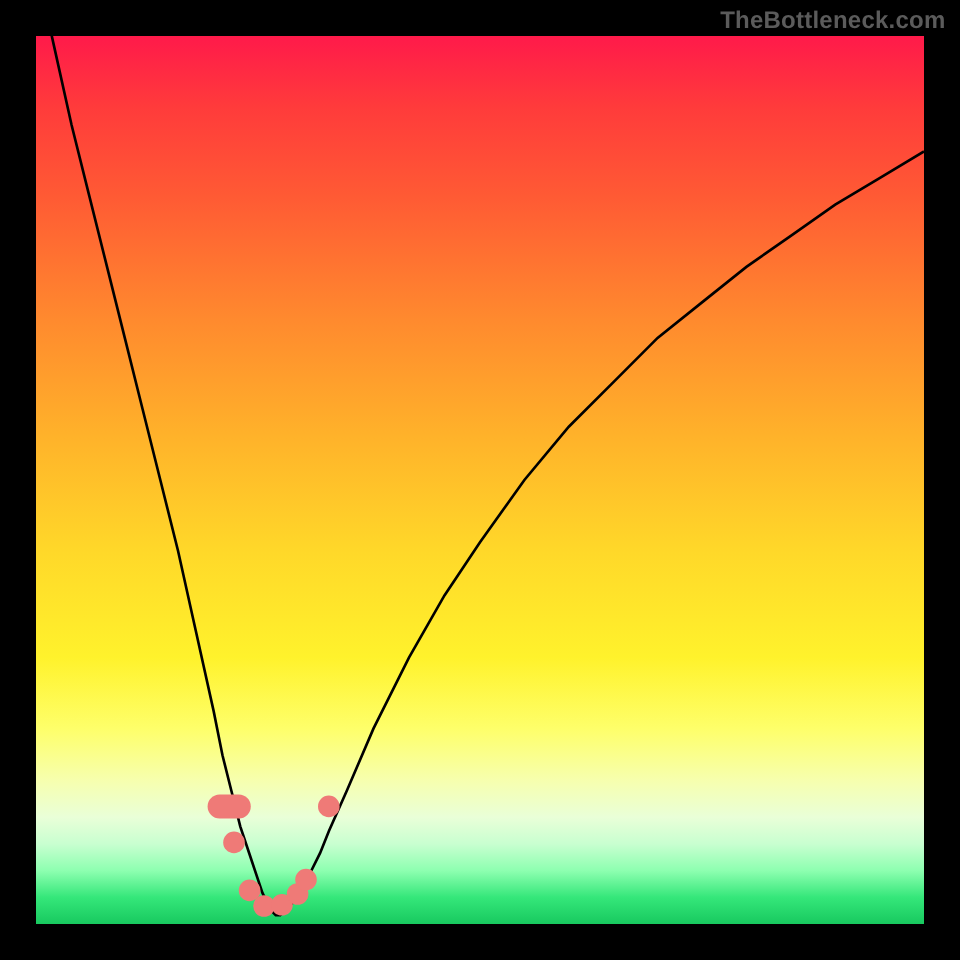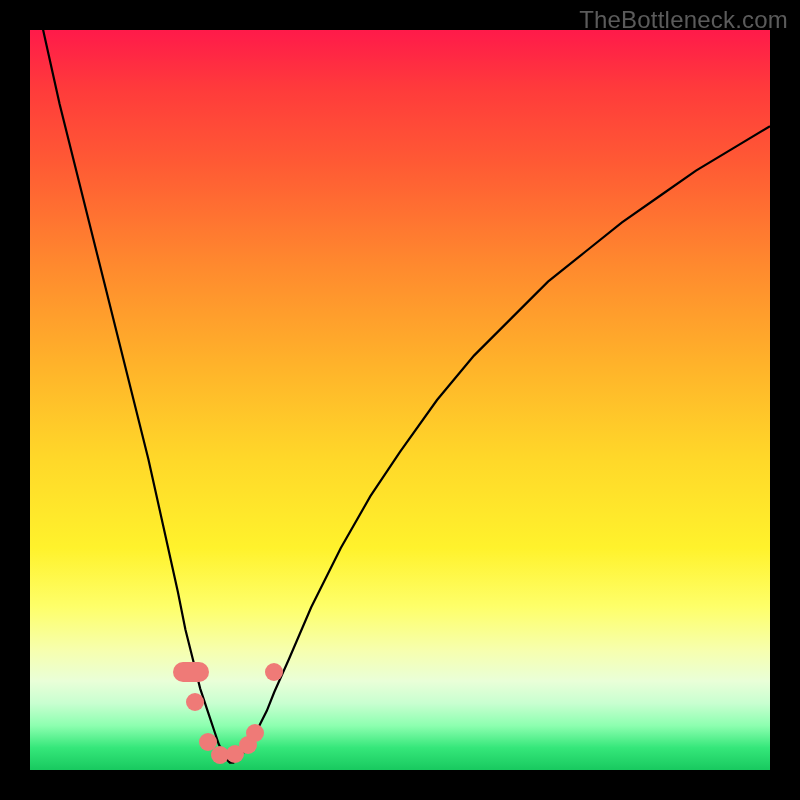--- a/index.html
+++ b/index.html
@@ -39,22 +39,22 @@
       #8dffb0 94%,
       #35e77a 97%,
       #18c95f 100%
     );
   }
   .watermark {
     position: absolute;
     top: 6px;
     right: 12px;
     color: #5b5b5b;
-    font-size: 24px;
-    font-weight: 400;
+    font-size: 20px;
+    font-weight: 700;
     letter-spacing: 0.2px;
     user-select: none;
   }
   svg.curve {
     position: absolute;
     left: 0;
     top: 0;
     width: 740px;
     height: 740px;
     display: block;

